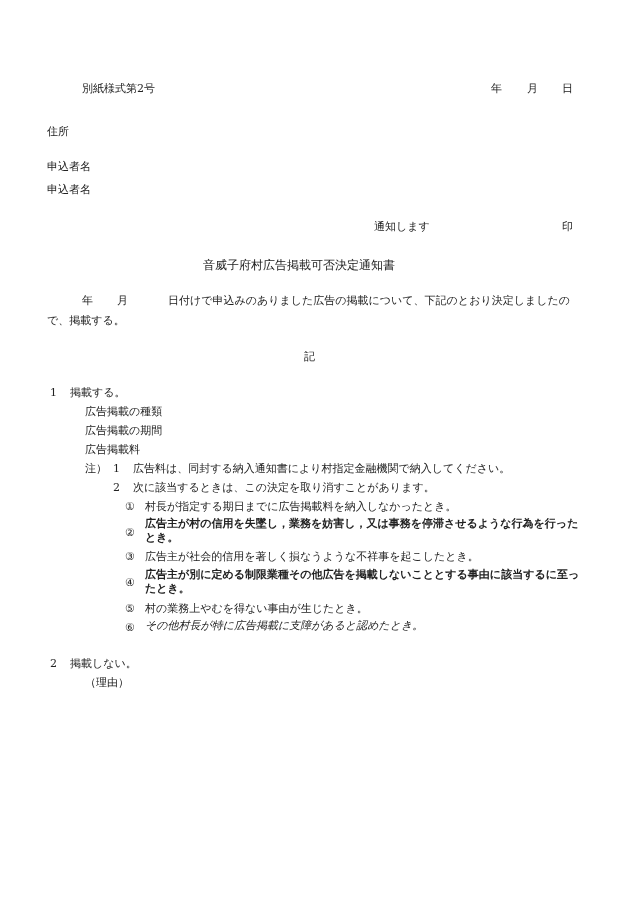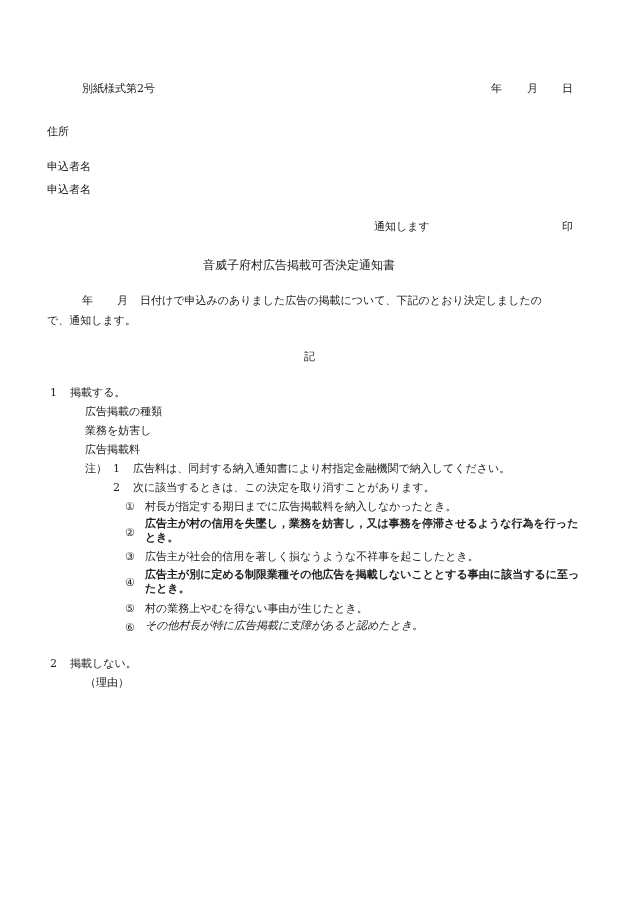--- a/index.html
+++ b/index.html
@@ -22,30 +22,30 @@
   <span class="abs" style="left:47px;top:160px;text-align:right;">申込者名</span>
   <span class="abs" style="left:47px;top:183px;">申込者名</span>
 
   <span class="abs" style="left:374px;top:220px;">通知します</span>
   <span class="abs" style="left:562px;top:220px;">印</span>
 
   <span class="abs" style="left:203px;top:258px;font-size:12px;">音威子府村広告掲載可否決定通知書</span>
 
   <span class="abs" style="left:82px;top:294px;">年</span>
   <span class="abs" style="left:117px;top:294px;">月</span>
-  <span class="abs" style="left:140px;top:294px;">日付けで申込みのありました広告の掲載について、下記のとおり決定しましたの</span>
-  <span class="abs" style="left:47px;top:314px;">で、通知します。</span>
+  <span class="abs" style="left:168px;top:294px;">日付けで申込みのありました広告の掲載について、下記のとおり決定しましたの</span>
+  <span class="abs" style="left:47px;top:314px;">で、掲載する。</span>
 
   <span class="abs" style="left:304px;top:350px;">記</span>
 
   <span class="abs" style="left:50px;top:386px;">1</span>
   <span class="abs" style="left:70px;top:386px;">掲載する。</span>
 
   <span class="abs" style="left:85px;top:405px;">広告掲載の種類</span>
-  <span class="abs" style="left:85px;top:424px;">業務を妨害し</span>
+  <span class="abs" style="left:85px;top:424px;">広告掲載の期間</span>
   <span class="abs" style="left:85px;top:443px;">広告掲載料</span>
 
   <span class="abs" style="left:85px;top:462px;">注）</span>
   <span class="abs" style="left:113px;top:462px;">1</span>
   <span class="abs" style="left:133px;top:462px;">広告料は、同封する納入通知書により村指定金融機関で納入してください。</span>
   <span class="abs" style="left:113px;top:481px;">2</span>
   <span class="abs" style="left:133px;top:481px;">次に該当するときは、この決定を取り消すことがあります。</span>
 
   <span class="abs" style="left:125px;top:500px;">①</span>
   <span class="abs" style="left:145px;top:500px;">村長が指定する期日までに広告掲載料を納入しなかったとき。</span>

